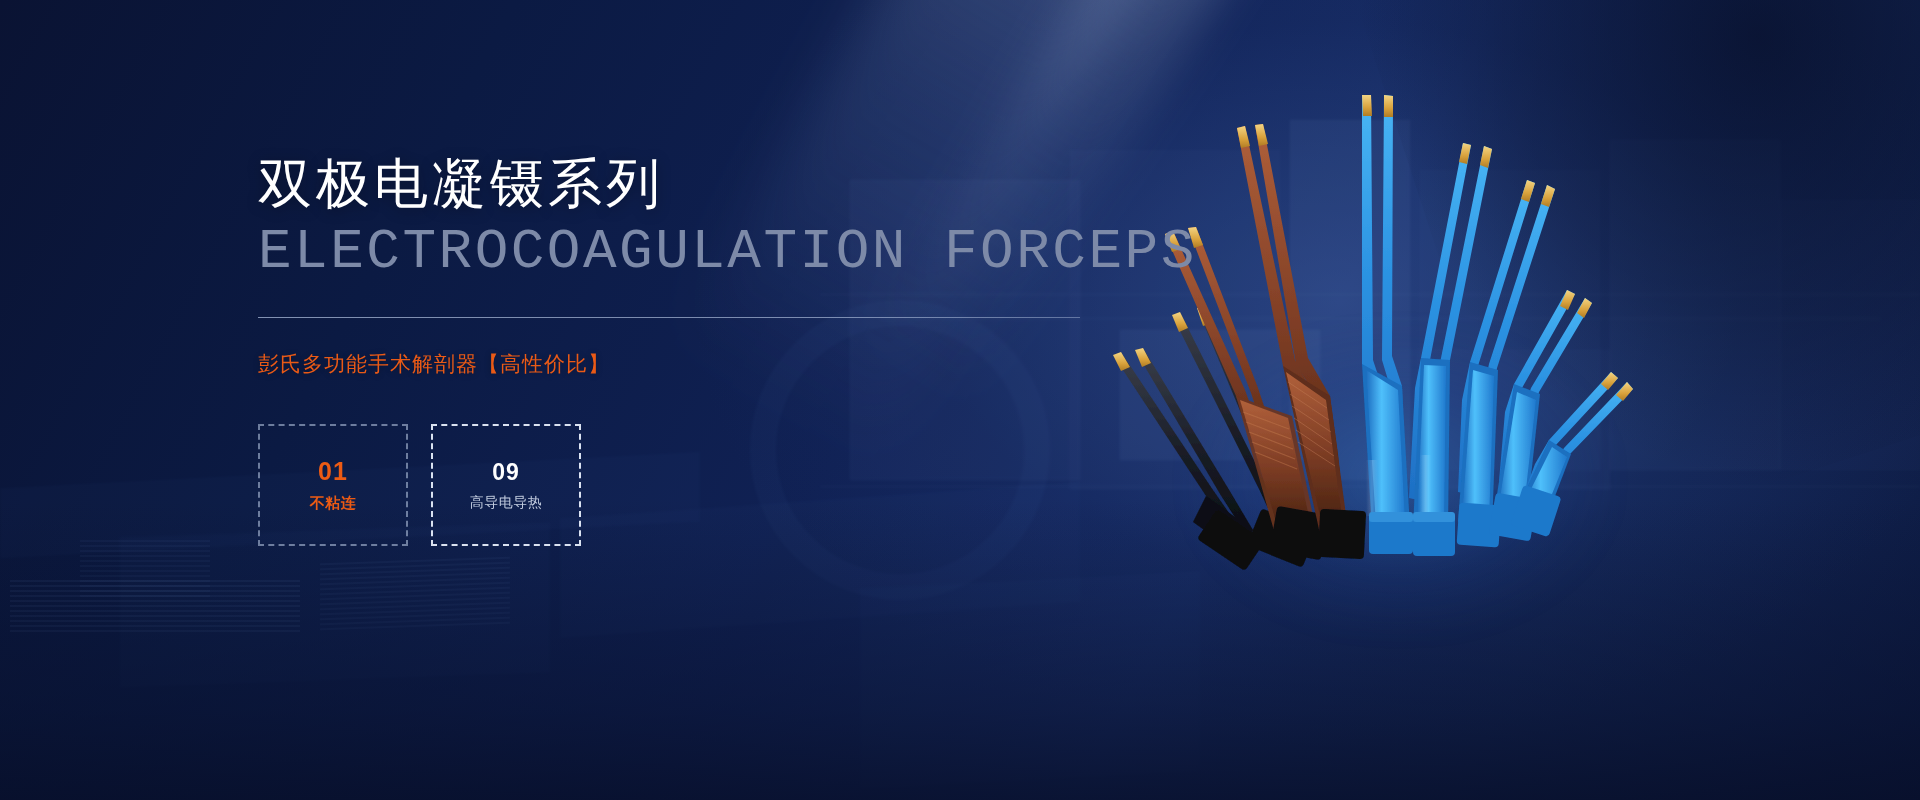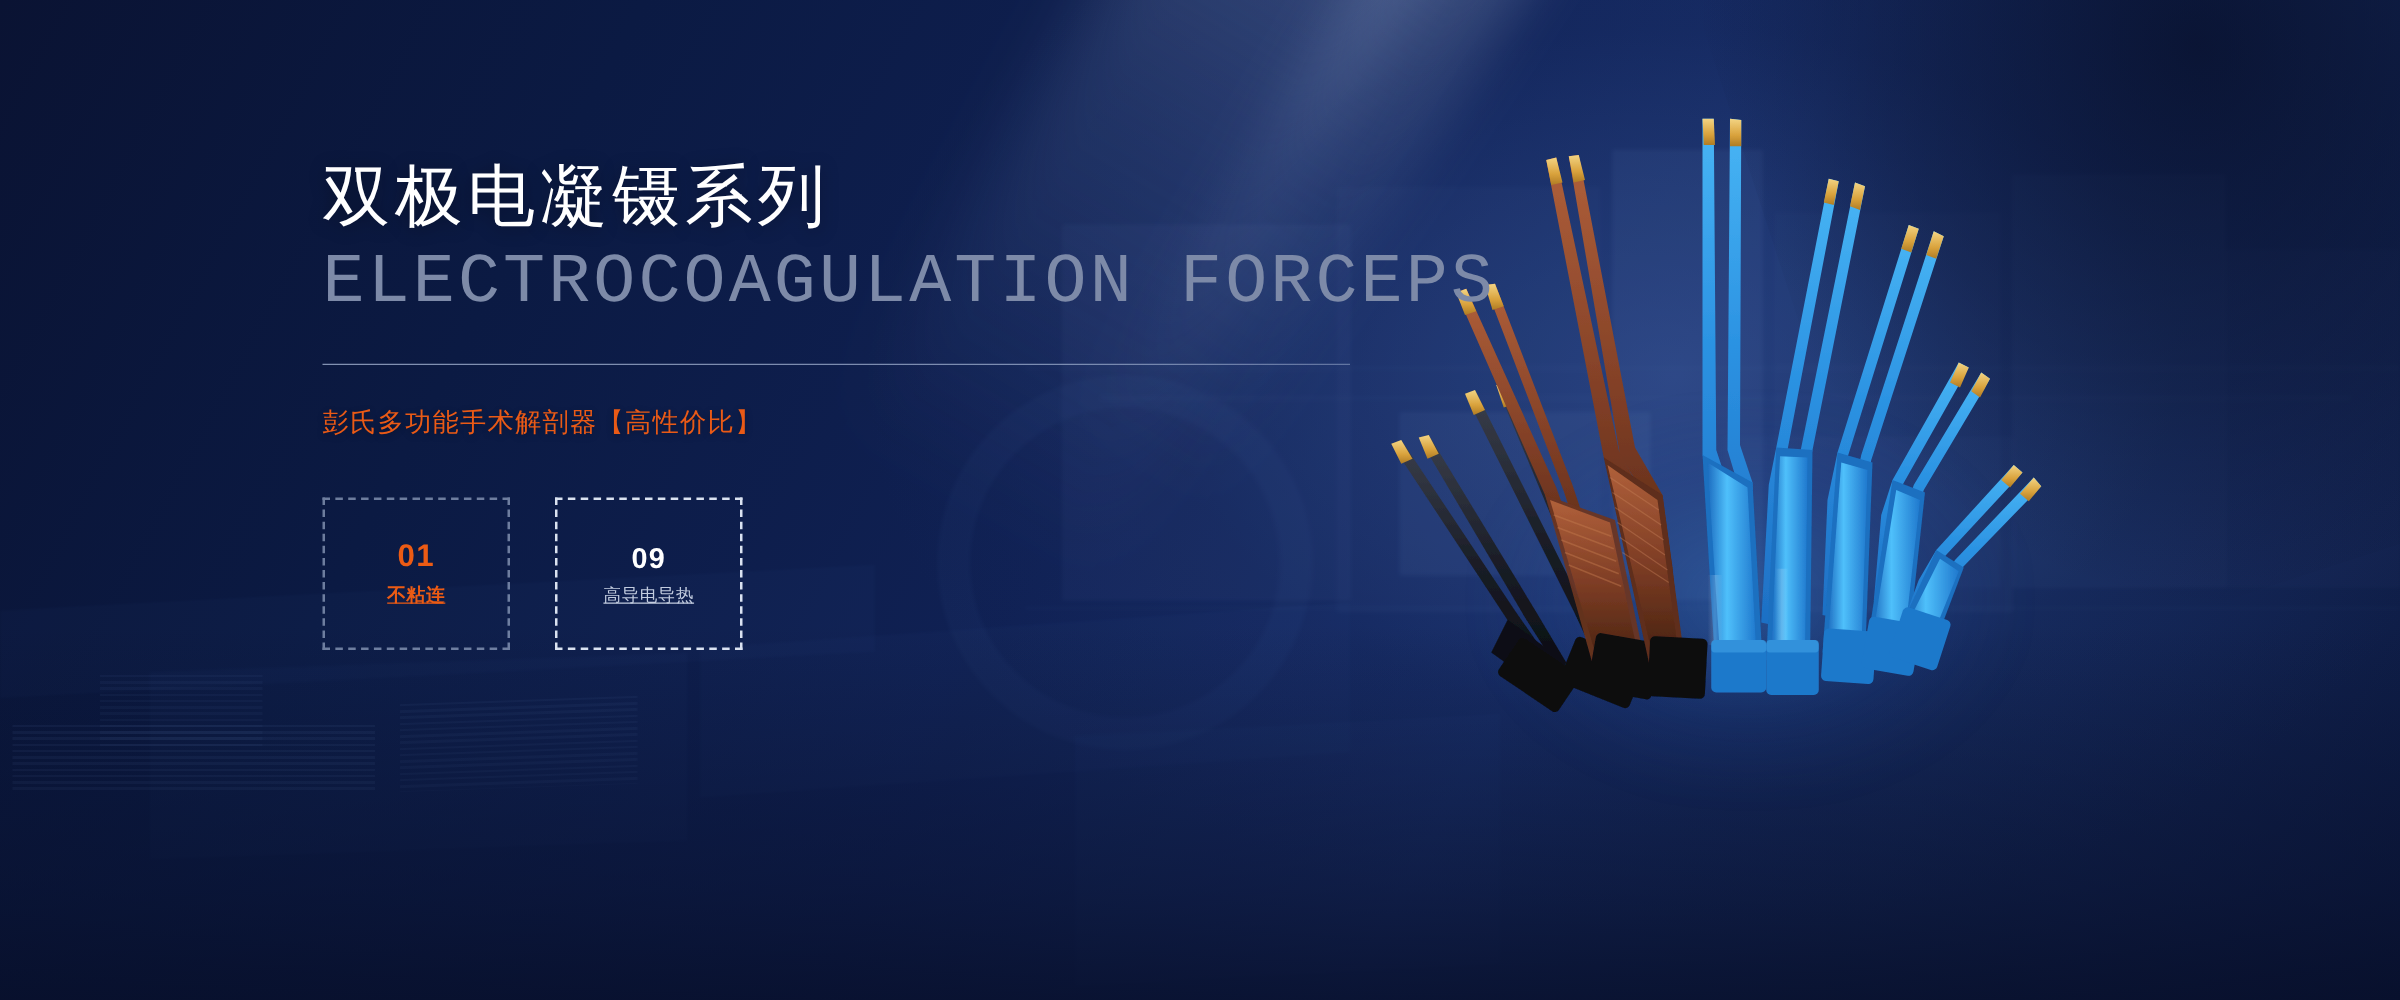--- a/index.html
+++ b/index.html
@@ -114,21 +114,21 @@
   .bottom-dark {
     position:absolute; left:0; bottom:0; width: 1920px; height: 300px;
     background: linear-gradient(to bottom, rgba(8,16,44,0) 0%, rgba(8,16,44,0.55) 70%, rgba(7,14,40,0.8) 100%);
     pointer-events:none;
   }
 
   
   .content {
     position: absolute;
     left: 258px;
-    top: 128px;
+    top: 154px;
     width: 900px;
     z-index: 20;
   }
 
   .title-cn {
     font-size: 54px;
     line-height: 1.08;
     letter-spacing: 4px;
     color: #ffffff;
     font-weight: 400;
@@ -159,21 +159,21 @@
     letter-spacing: 1px;
     color: #ea5a16;
     font-weight: 400;
     text-shadow: 0 1px 6px rgba(0,0,0,0.3);
   }
 
   
   .features {
     margin-top: 46px;
     display: flex;
-    gap: 36px;
+    gap: 23px;
   }
 
   .feature {
     width: 150px;
     height: 122px;
     border: 2px dashed rgba(170,186,214,0.62);
     display: flex;
     flex-direction: column;
     align-items: center;
     justify-content: center;
@@ -187,21 +187,20 @@
     font-weight: 700;
     letter-spacing: 1px;
     color: #ffffff;
     line-height: 1;
   }
   .feature .lbl {
     font-size: 14px;
     letter-spacing: .5px;
     color: #c2ccdf;
     line-height: 1;
-    text-decoration: underline;
   }
   .feature.accent .num { color: #ec5b14; font-size: 25px; }
   .feature.accent .lbl { color: #ec5b14; font-weight: 700; font-size: 15px; }
 
   
   .product {
     position: absolute;
     left: 1080px;
     top: 60px;
     width: 560px;

